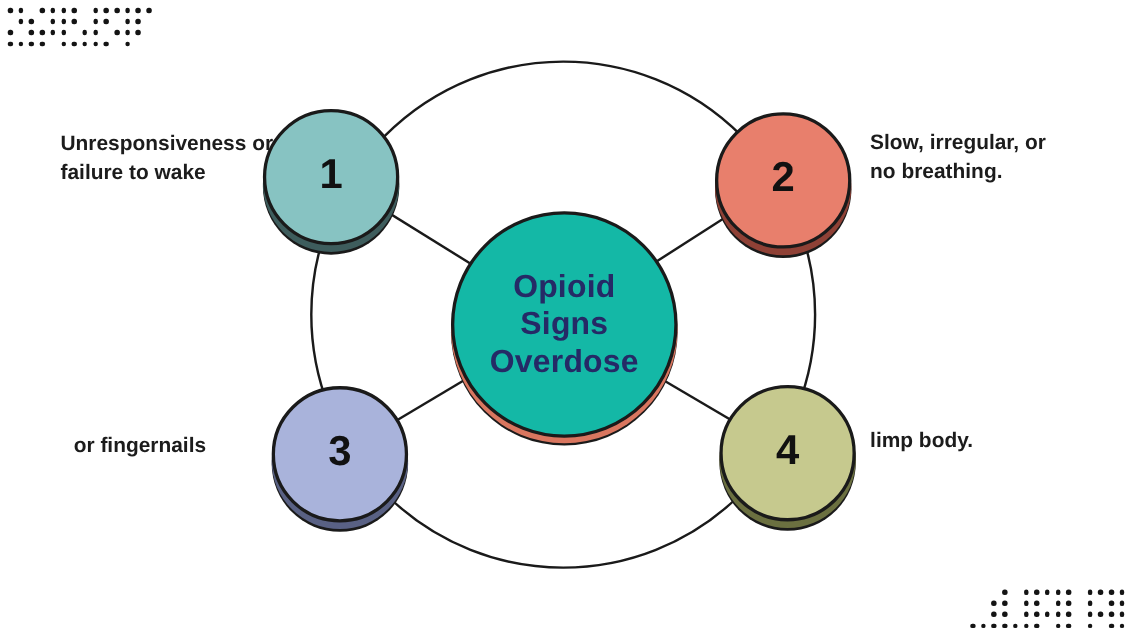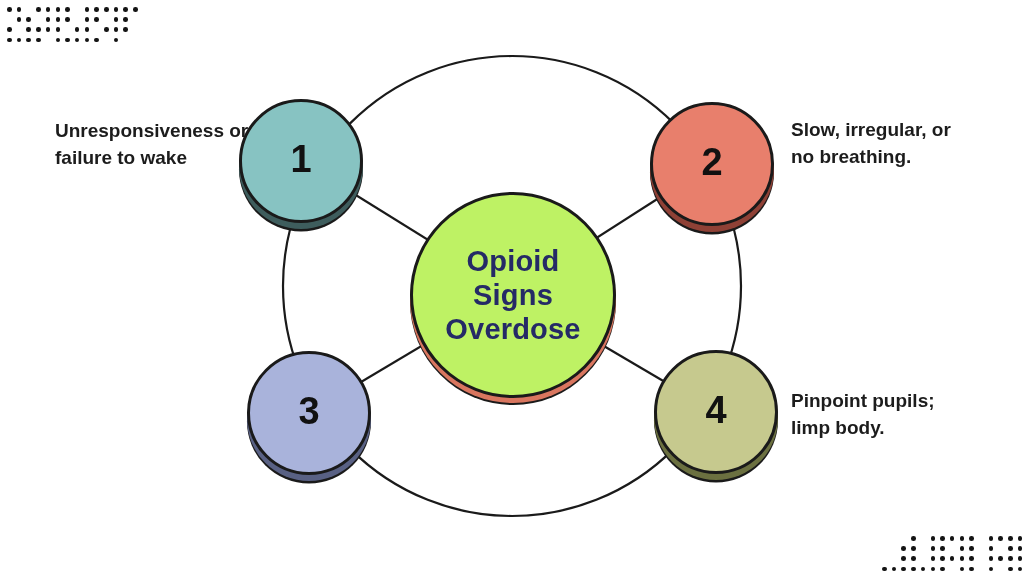--- a/index.html
+++ b/index.html
@@ -192,36 +192,36 @@
   <div class="node-circle" style="left: 650px; top: 102px; background: rgb(232, 127, 108); box-shadow: rgb(143, 65, 54) 0px 6px 0px 0px, rgb(26, 26, 26) 0px 8.5px 0px 0px;">
     <span class="node-number">2</span>
   </div>
   <div class="node-circle" style="left: 247px; top: 351px; background: rgb(169, 179, 219); box-shadow: rgb(89, 97, 132) 0px 6px 0px 0px, rgb(26, 26, 26) 0px 8.5px 0px 0px;">
     <span class="node-number">3</span>
   </div>
   <div class="node-circle" style="left: 654px; top: 350px; background: rgb(198, 201, 142); box-shadow: rgb(107, 112, 64) 0px 6px 0px 0px, rgb(26, 26, 26) 0px 8.5px 0px 0px;">
     <span class="node-number">4</span>
   </div>
 
-  <div class="center-circle" id="center-circle" style="background: #bef264; box-shadow: rgb(217, 118, 95) 0px 5px 0px 0px, rgb(26, 26, 26) 0px 7px 0px 0px;">
+  <div class="center-circle" id="center-circle" style="background: #14b8a6; box-shadow: rgb(217, 118, 95) 0px 5px 0px 0px, rgb(26, 26, 26) 0px 7px 0px 0px;">
     <div class="center-title" id="diagram-title" style="color: rgb(37, 42, 102);">
       <div>Opioid</div>
       <div>Signs</div>
       <div>Overdose</div>
     </div>
   </div>
 
   <div class="side-label" style="left:791px;top:116px;">
     <div>Slow, irregular, or</div>
     <div>no breathing.</div>
   </div>
   <div class="side-label" style="left:55px;top:117px;">
     <div>Unresponsiveness or</div>
     <div>failure to wake</div>
   </div>
   <div class="side-label" style="left:67px;top:392px;">
+    <div>or fingernails</div>
   </div>
   <div class="side-label" style="left:791px;top:387px;">
-    <div>Pinpoint pupils;</div>
     <div>limp body.</div>
   </div>
 
 </div>
 
 </body></html>

